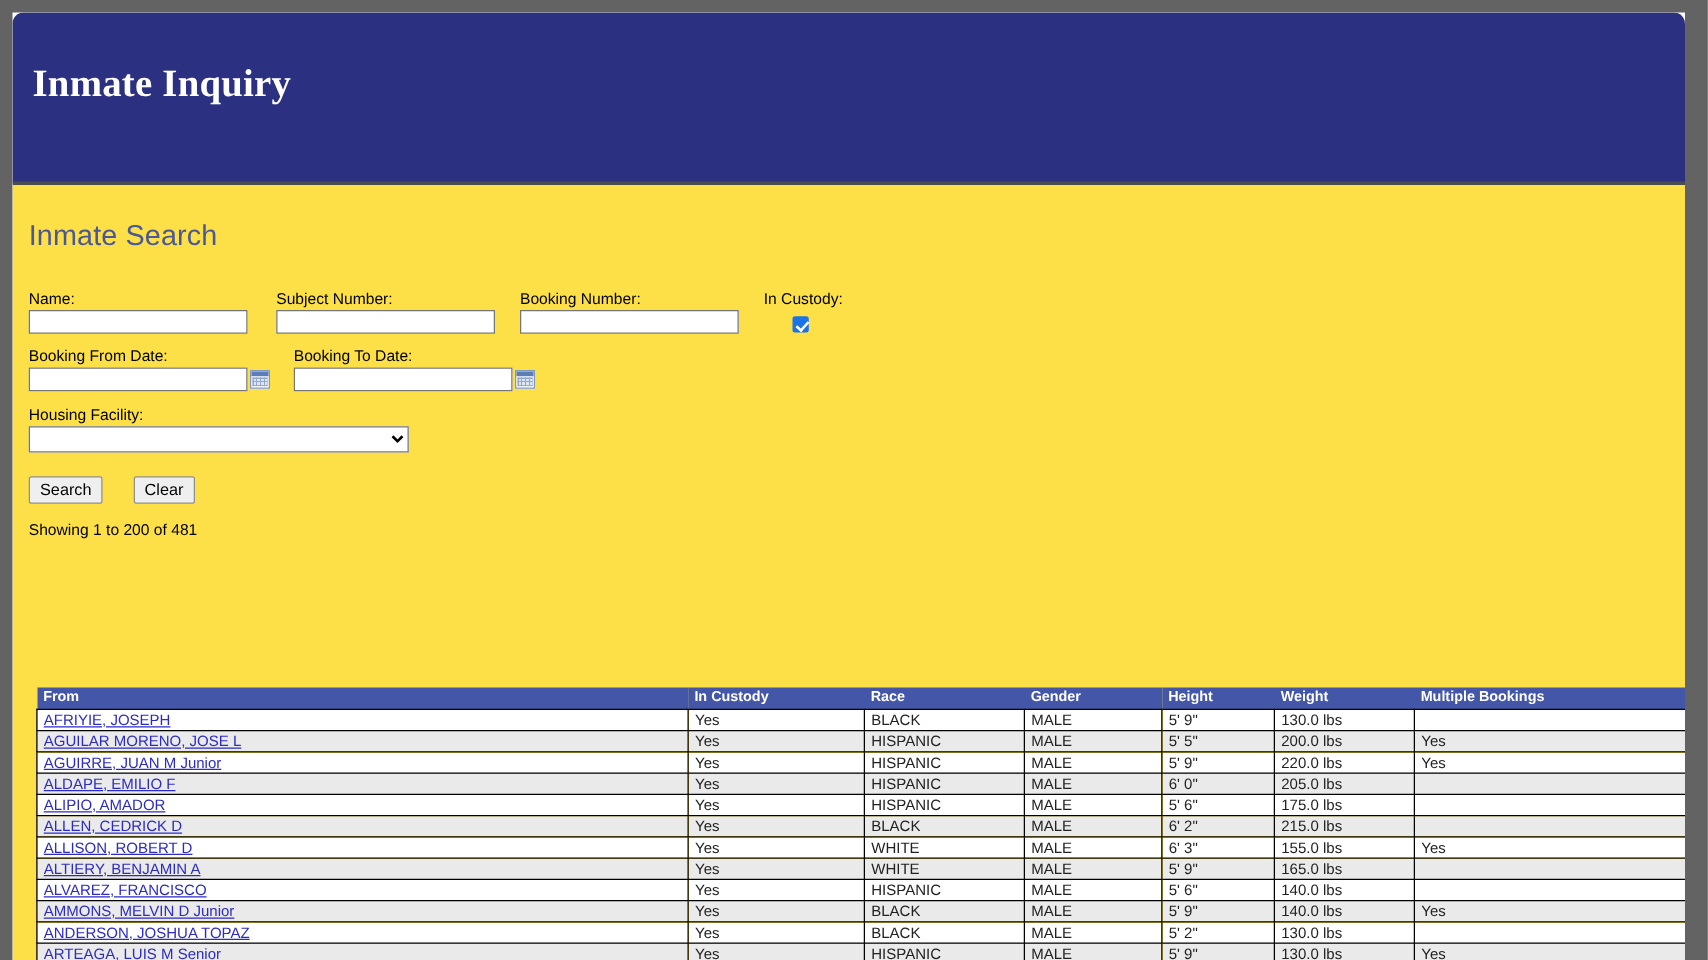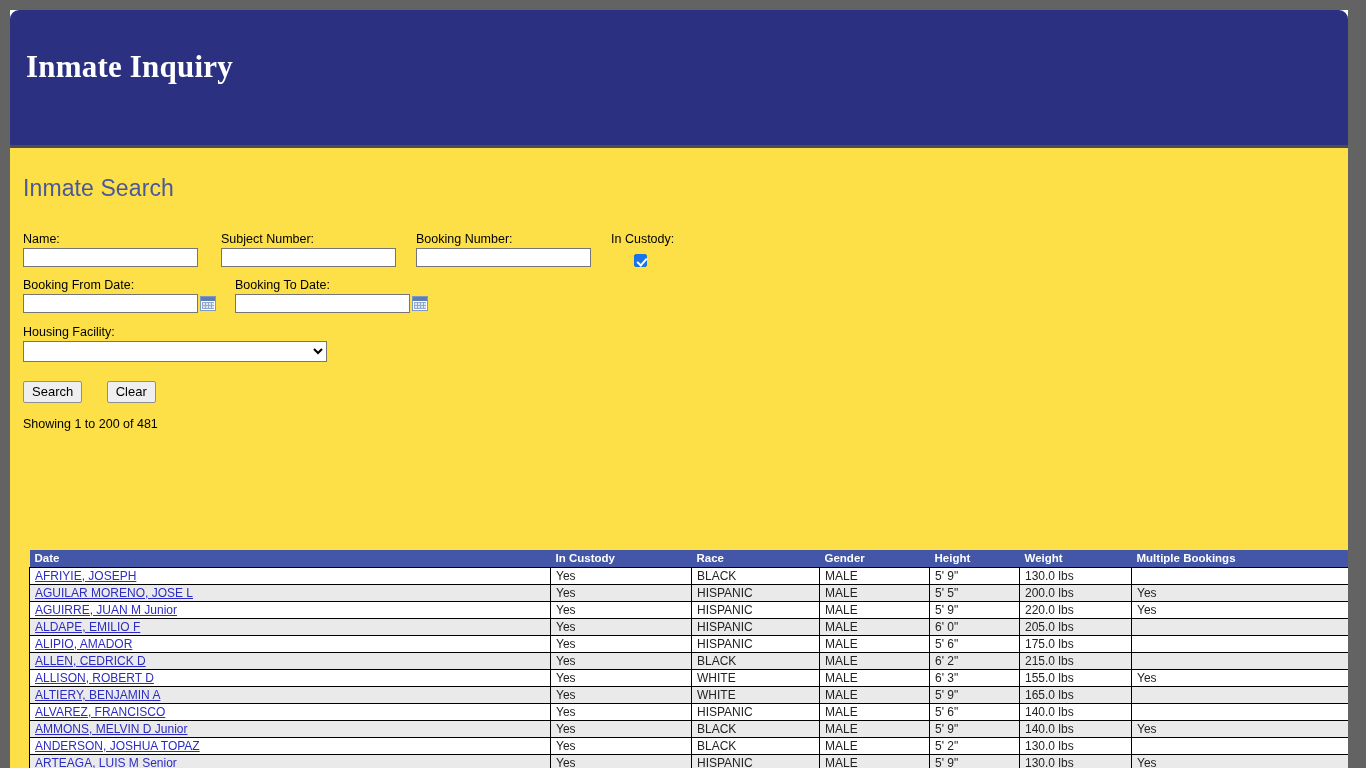--- a/index.html
+++ b/index.html
@@ -309,21 +309,21 @@
           <col class="col-name">
             <col class="col-cust">
             <col class="col-race">
           <col class="col-gend">
             <col class="col-hgt">
             <col class="col-wgt">
             <col class="col-mult">
         </colgroup>
         <thead>
           <tr id="header-row">
-              <th>Date</th>
+              <th>From</th>
               <th>In Custody</th>
               <th>Race</th>
               <th>Gender</th>
               <th>Height</th>
               <th>Weight</th>
               <th>Multiple Bookings</th>
             </tr>
         </thead>
         <tbody id="body-rows">
             <tr>

